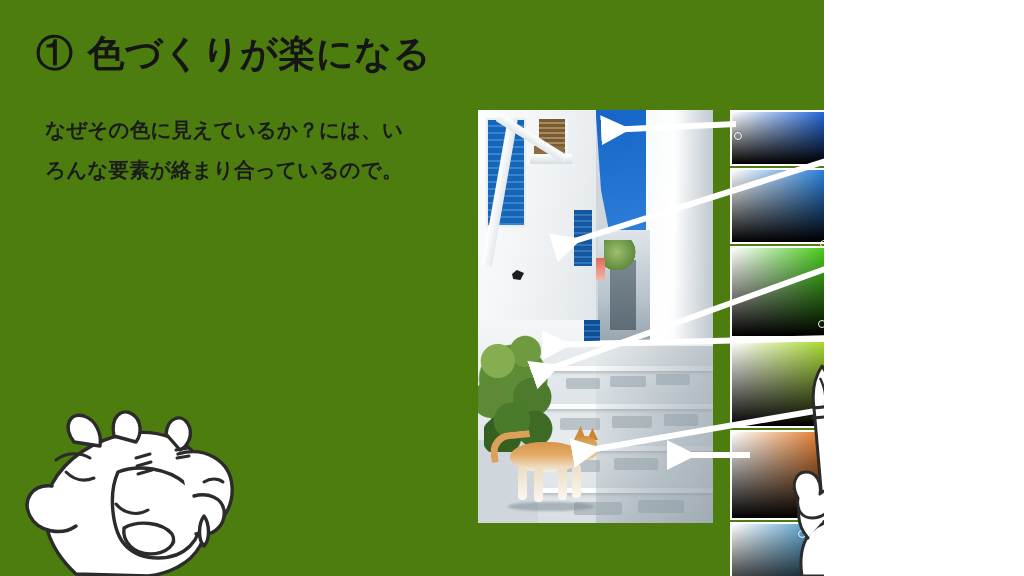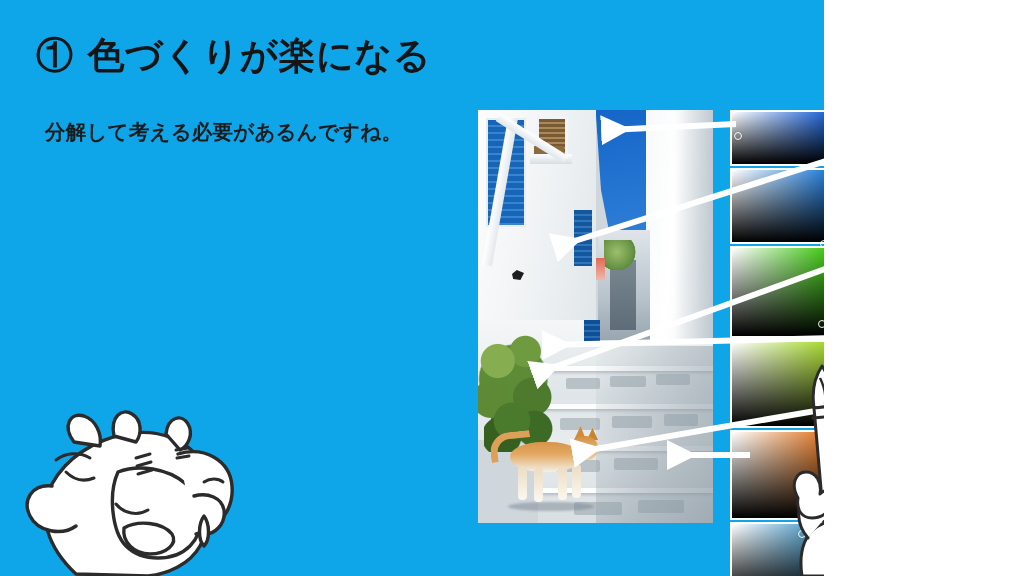--- a/index.html
+++ b/index.html
@@ -6,22 +6,22 @@
   html, body {
     margin: 0;
     padding: 0;
     background: #ffffff;
   }
   #slide {
     position: relative;
     width: 824px;
     height: 576px;
     overflow: hidden;
-    background: #0ea5e9;
-    font-family: Liberation Sans, sans-serif;
+    background: #4d7c0f;
+    font-family: Liberation Mono, monospace;
   }
 
   
   #title {
     position: absolute;
     left: 36px;
     top: 34px;
     font-size: 37px;
     font-weight: bold;
     color: #151515;
@@ -246,21 +246,22 @@
 </head>
 <body>
 
 <div id="slide">
 
   <div id="title">
     <span class="num">①</span><span>色づくりが楽になる</span>
   </div>
 
   <div id="body-text">
-    <span class="ln">分解して考える必要があるんですね。</span>
+    <span class="ln">なぜその色に見えているか？には、い</span>
+    <span class="ln">ろんな要素が絡まり合っているので。</span>
   </div>
 
   <div id="photo">
     <div class="layer sky"></div>
     <div class="layer bldg-right"></div>
     <div class="layer alley-far"></div>
     <div class="layer alley-dark"></div>
     <div class="layer far-greenery"></div>
     <div class="layer laundry"></div>
     <div class="layer bldg-right-shadow"></div>

